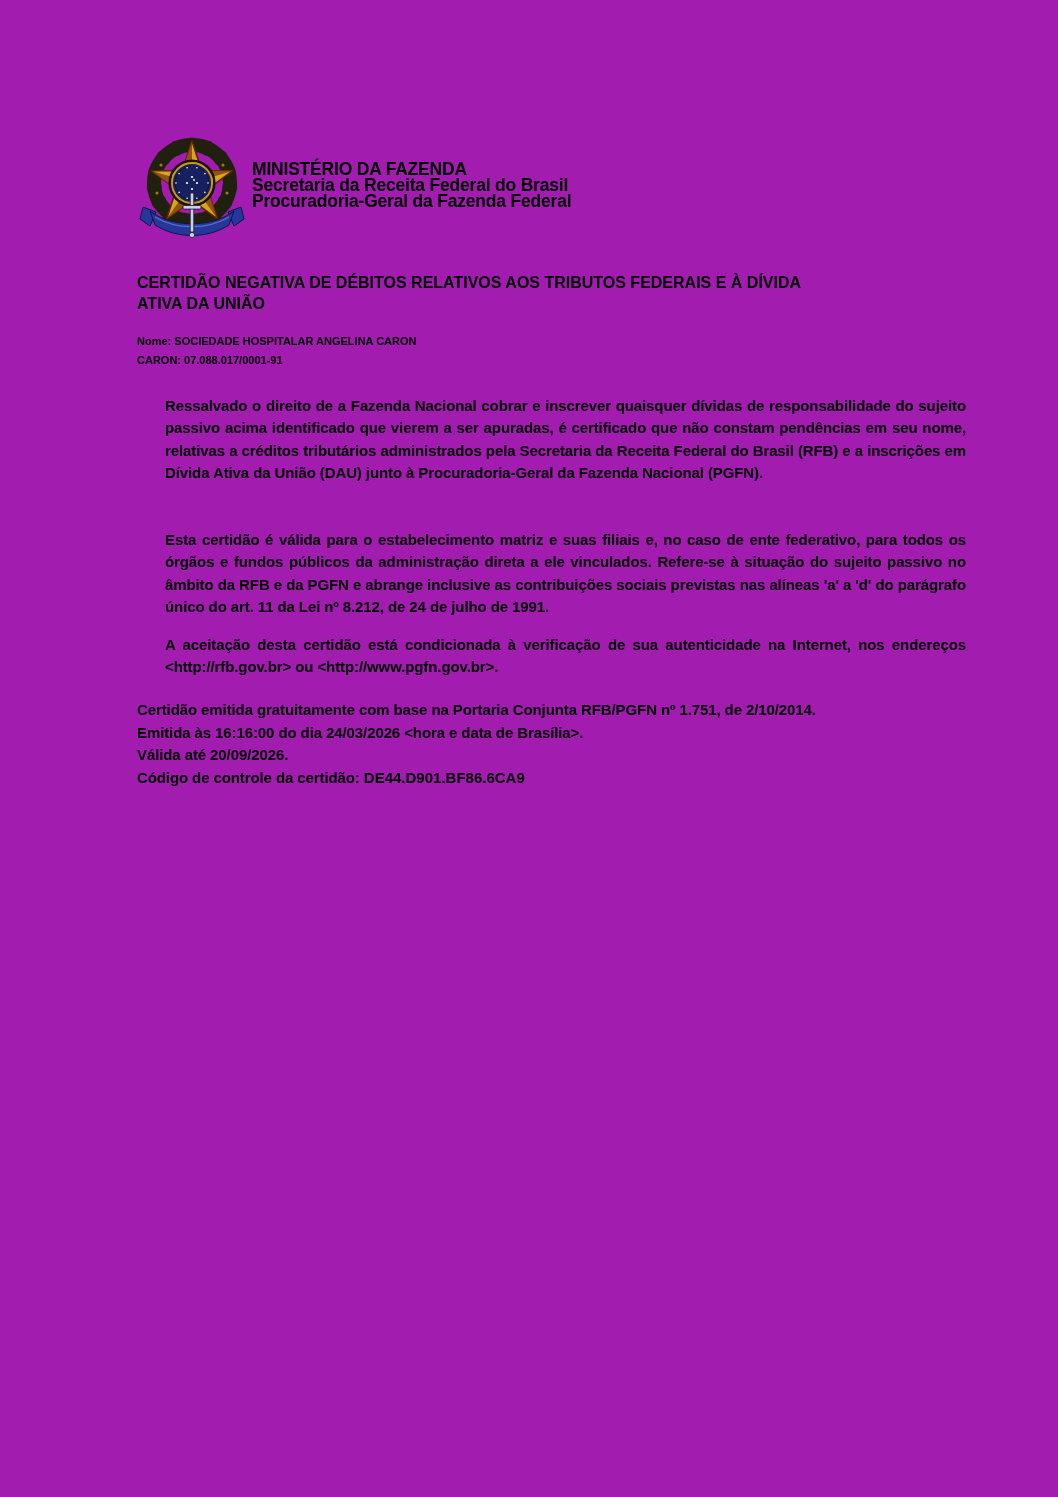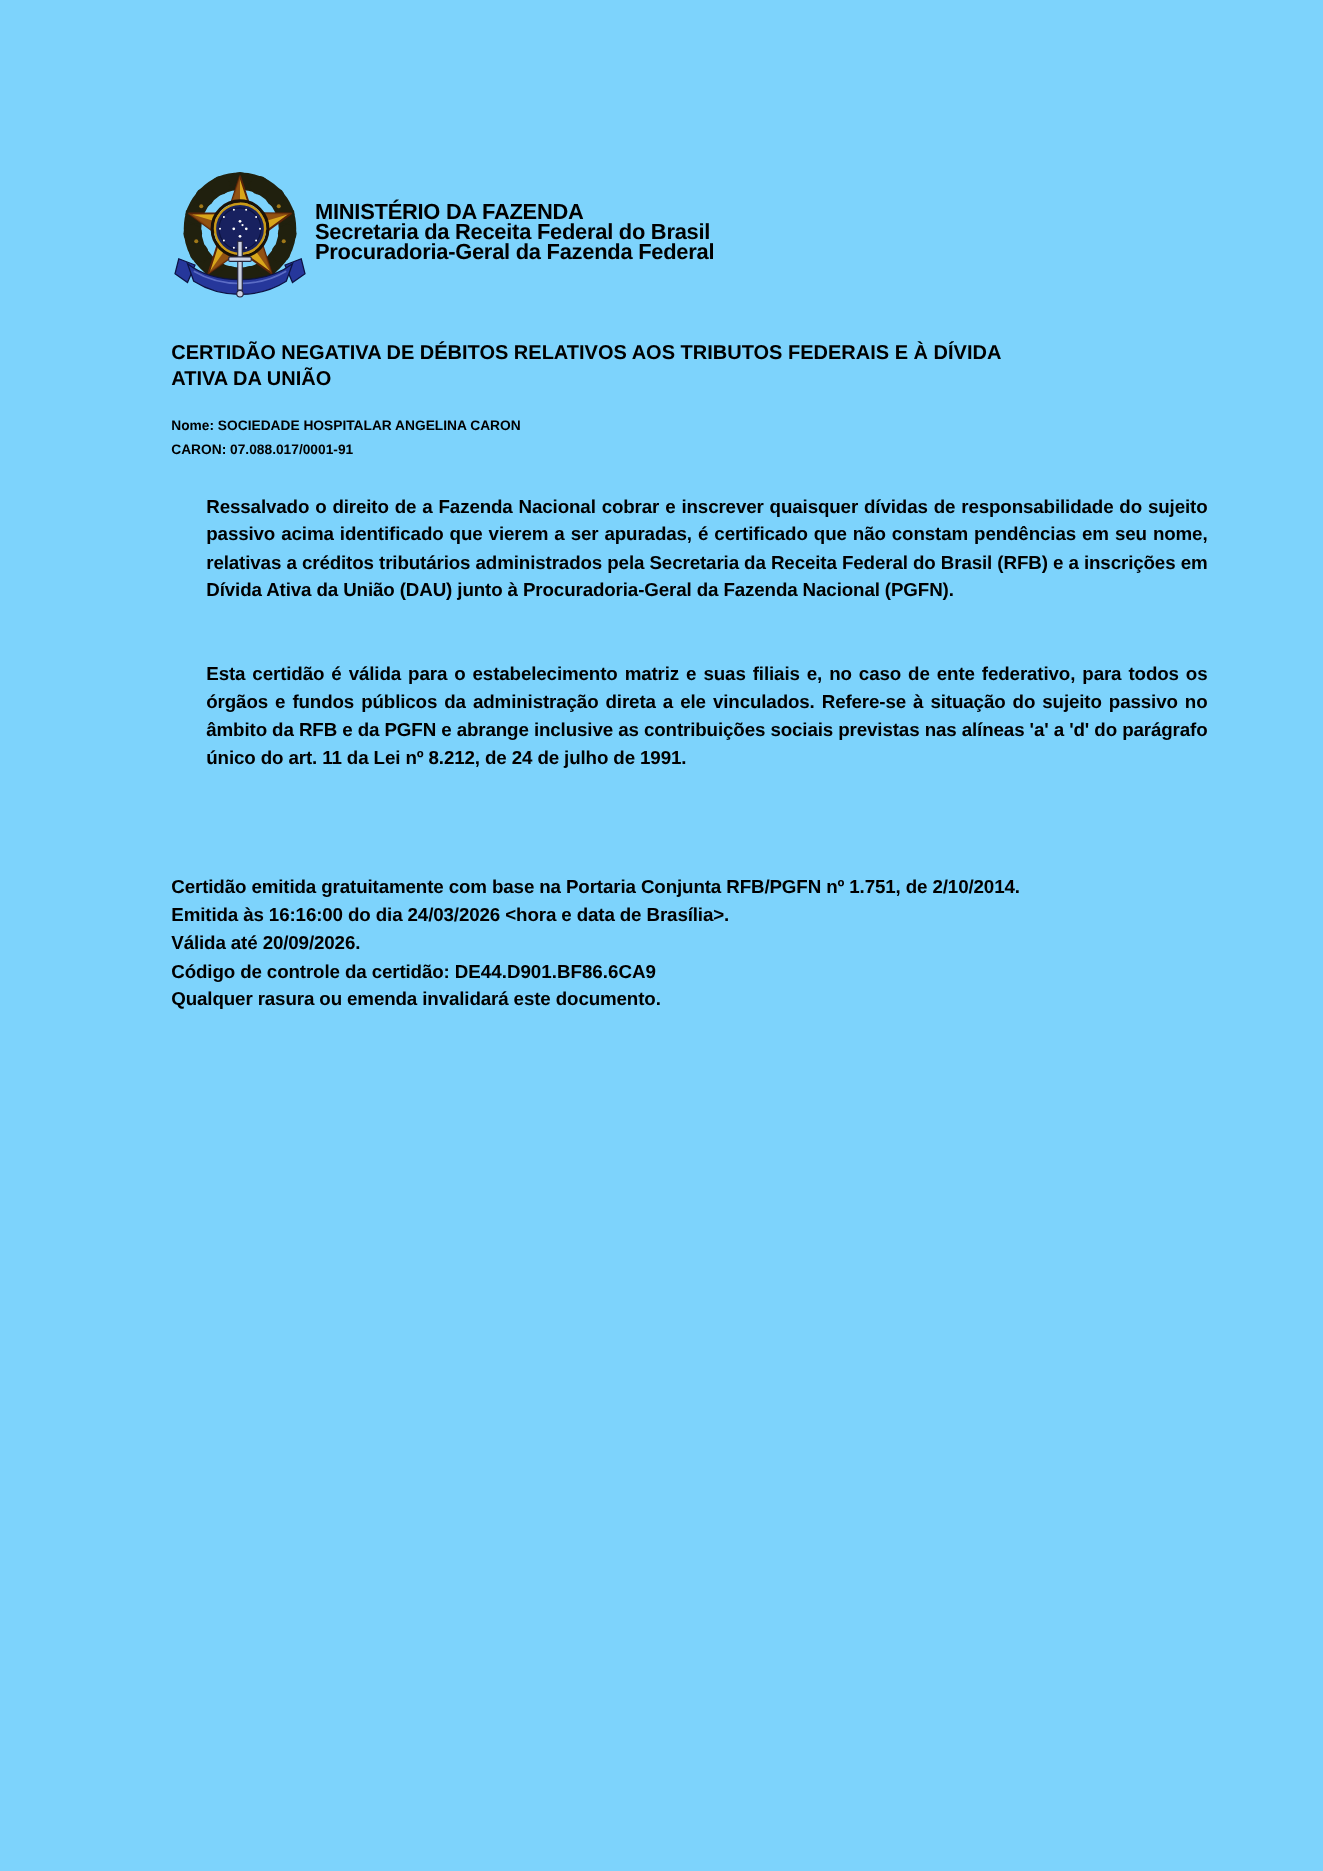--- a/index.html
+++ b/index.html
@@ -7,21 +7,21 @@
   html, body { background: #ffffff; }
   body {
     font-family: "Liberation Sans", "DejaVu Sans", sans-serif;
     color: #000000;
     -webkit-font-smoothing: antialiased;
   }
   .page {
     position: relative;
     width: 1058px;
     height: 1497px;
-    background: #7dd3fc;
+    background: #a21caf;
     overflow: hidden;
     font-weight: 700; 
   }
 
   
   .emblem {
     position: absolute;
     left: 137px; top: 135px;
     width: 110px; height: 110px;
   }
@@ -170,22 +170,22 @@
     <div>ATIVA DA UNIÃO</div>
   </div>
 
   <div class="subject">
     <div><span>Nome:</span> <span>SOCIEDADE HOSPITALAR ANGELINA CARON</span></div>
     <div><span>CARON:</span> <span>07.088.017/0001-91</span></div>
   </div>
 
   <p class="para para-1">Ressalvado o direito de a Fazenda Nacional cobrar e inscrever quaisquer dívidas de responsabilidade do sujeito passivo acima identificado que vierem a ser apuradas, é certificado que não constam pendências em seu nome, relativas a créditos tributários administrados pela Secretaria da Receita Federal do Brasil (RFB) e a inscrições em Dívida Ativa da União (DAU) junto à Procuradoria-Geral da Fazenda Nacional (PGFN).</p>
   <p class="para para-2">Esta certidão é válida para o estabelecimento matriz e suas filiais e, no caso de ente federativo, para todos os órgãos e fundos públicos da administração direta a ele vinculados. Refere-se à situação do sujeito passivo no âmbito da RFB e da PGFN e abrange inclusive as contribuições sociais previstas nas alíneas 'a' a 'd' do parágrafo único do art. 11 da Lei nº 8.212, de 24 de julho de 1991.</p>
+  <p class="para para-3">A aceitação desta certidão está condicionada à verificação de sua autenticidade na Internet, nos endereços &lt;http://rfb.gov.br&gt; ou &lt;http://www.pgfn.gov.br&gt;.</p>
 
   <div class="issuance">
     <div>Certidão emitida gratuitamente com base na Portaria Conjunta RFB/PGFN nº 1.751, de 2/10/2014.</div>
     <div>Emitida às 16:16:00 do dia 24/03/2026 &lt;hora e data de Brasília&gt;.</div>
     <div>Válida até 20/09/2026.</div>
     <div><span>Código de controle da certidão:</span> <span class="control-code">DE44.D901.BF86.6CA9</span></div>
-    <div>Qualquer rasura ou emenda invalidará este documento.</div>
   </div>
 
 </div>
 
 </body></html>

